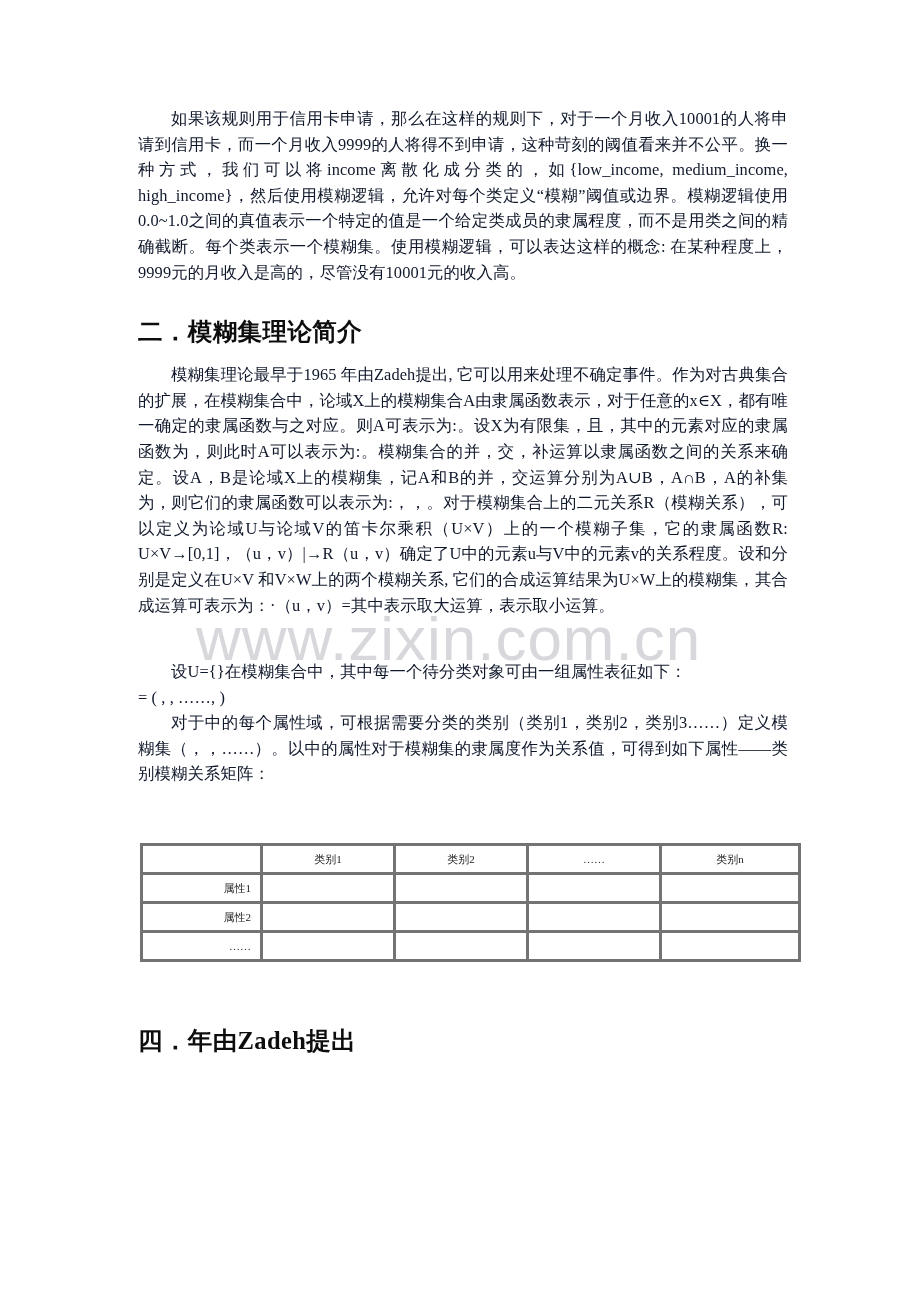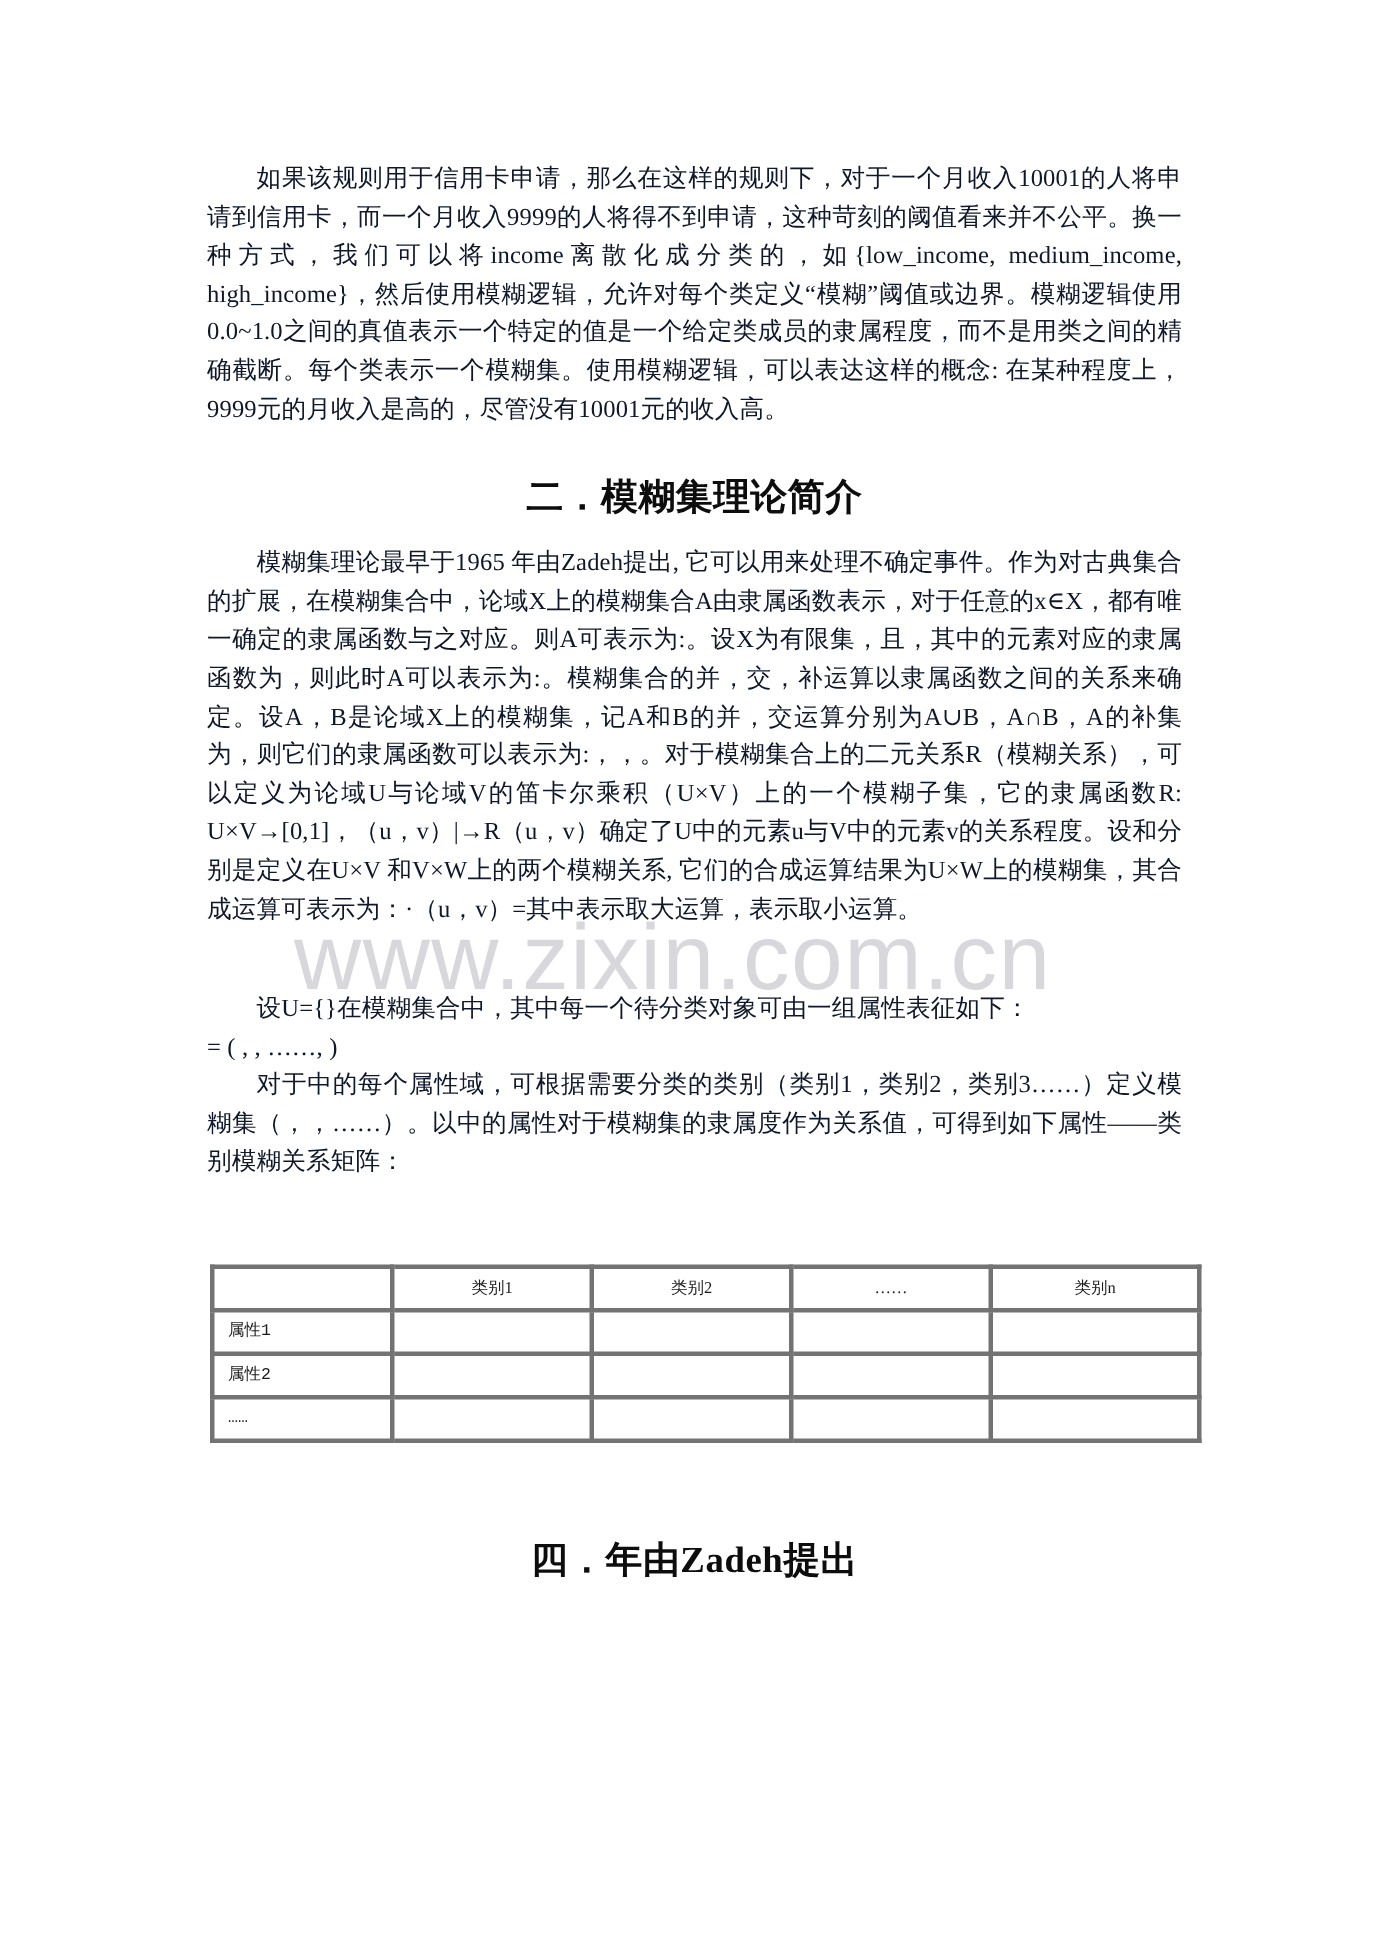--- a/index.html
+++ b/index.html
@@ -48,21 +48,20 @@
   p.noindent {
     text-indent: 0;
   }
 
   
   h2.section-title {
     margin: 0;
     font-size: 24.5px;
     line-height: 34px;
     font-weight: bold;
-    text-align: center;
     letter-spacing: 0.4px;
     color: #0d0d0d;
     font-family: "Liberation Serif", "DejaVu Serif", serif;
   }
 
   .gap-before-h2-1 { height: 30px; }
   .gap-after-h2-1  { height: 13px; }
   .gap-before-h2-2 { height: 30px; }
   .gap-after-h2-2  { height: 11px; }
   .gap-before-table{ height: 56px; }
@@ -81,23 +80,22 @@
   table.matrix-table th {
     border: 3px solid #737373;
     height: 26px;
     font-size: 11px;
     font-weight: normal;
     line-height: 24px;
     padding: 0 9px;
     color: #1c1c1c;
   }
   table.matrix-table .rowhead {
-    text-align: left;
+    text-align: right;
     width: 120px;
-    font-family: Liberation Mono, monospace;
   }
   table.matrix-table .colhead {
     text-align: center;
   }
   table.matrix-table .datacell {
     text-align: center;
   }
   table.matrix-table col.c0 { width: 120px; }
   table.matrix-table col.c1 { width: 133px; }
   table.matrix-table col.c2 { width: 133px; }

